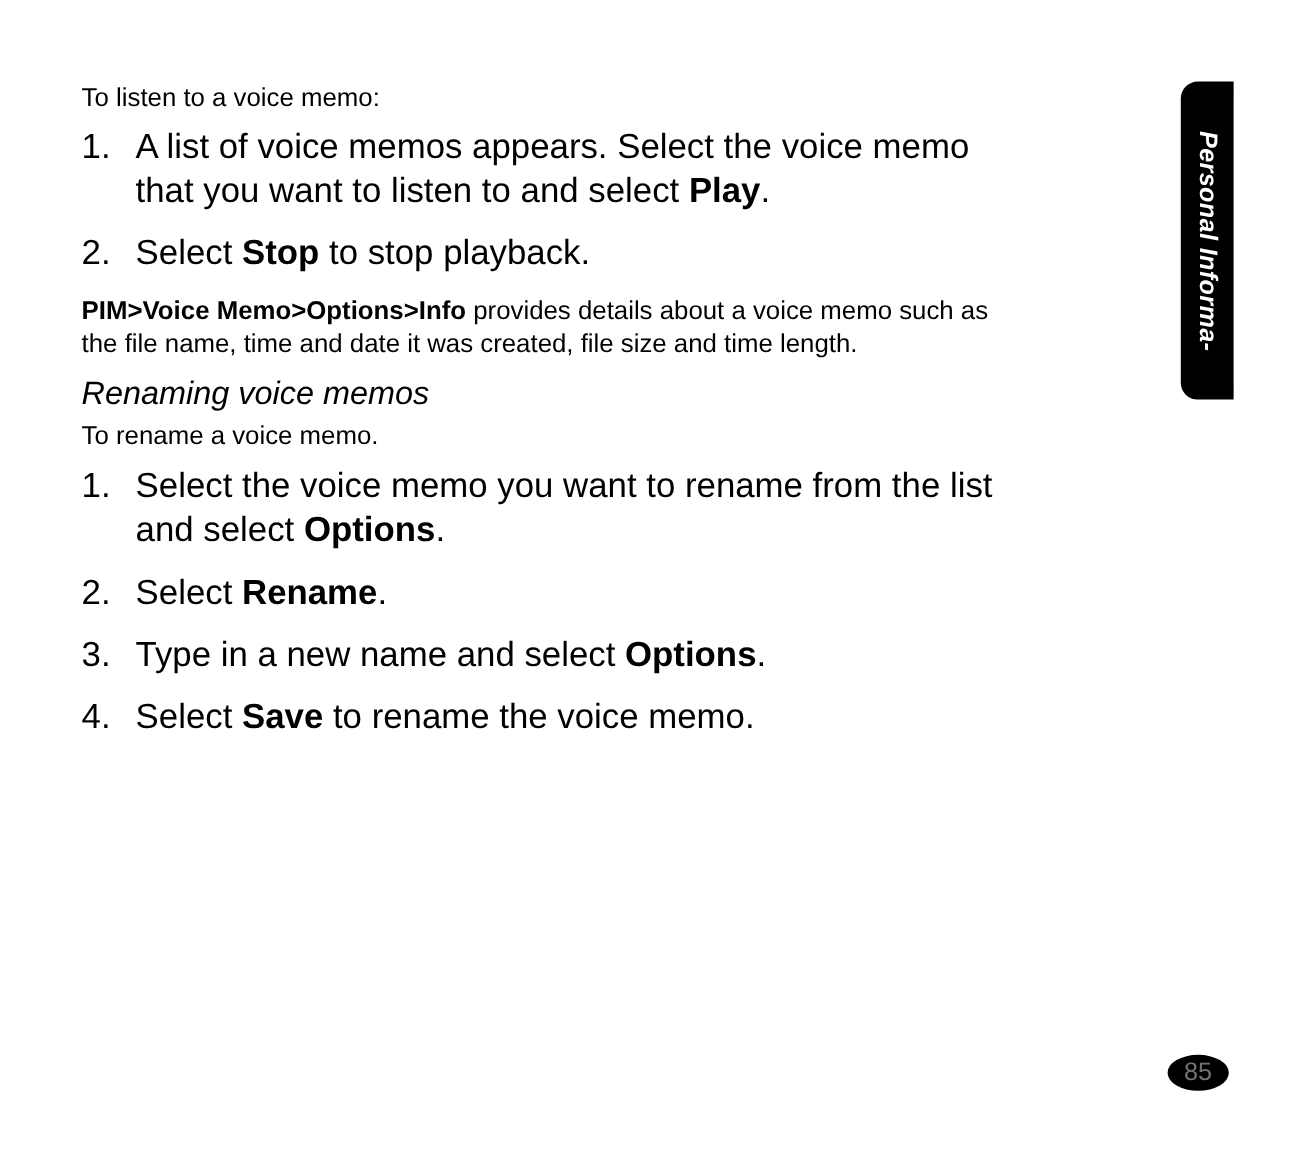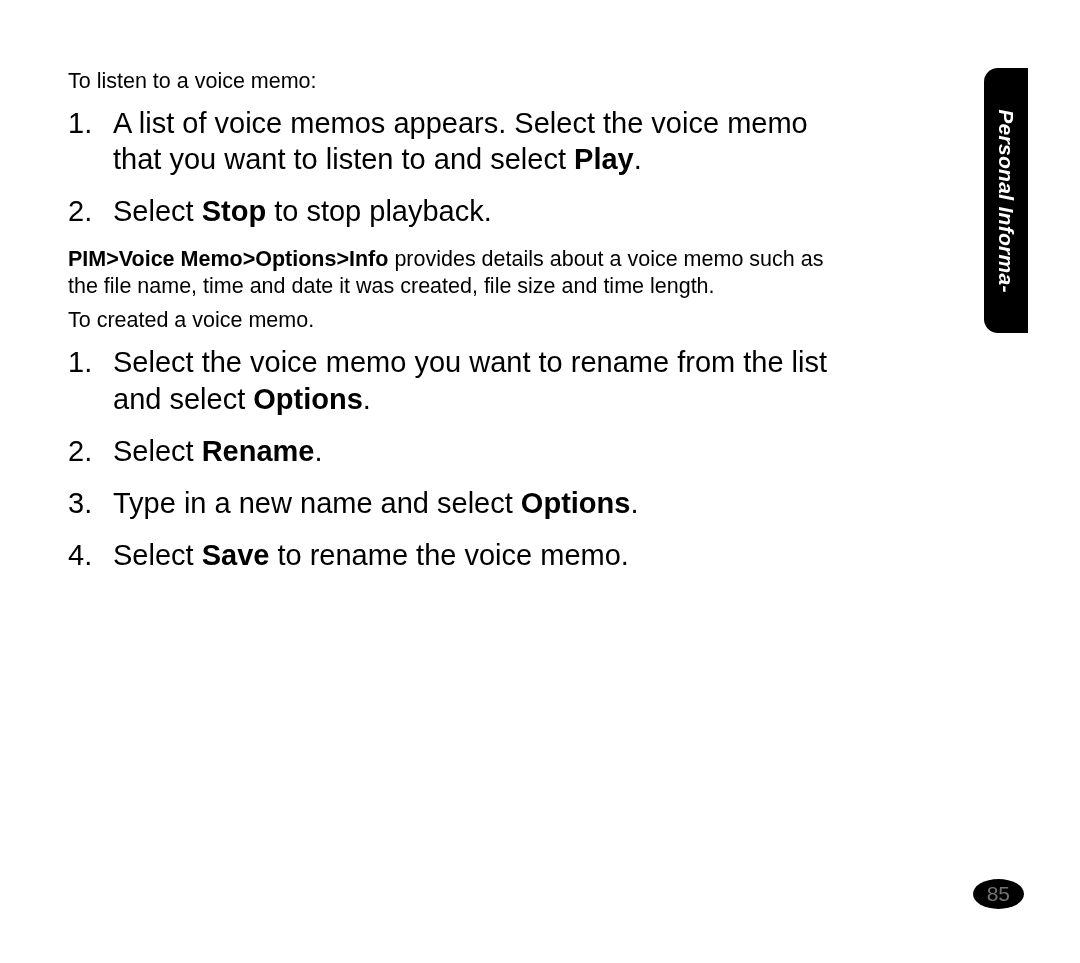--- a/index.html
+++ b/index.html
@@ -107,21 +107,22 @@
 <div class="content">
 
   <p class="intro-text">To listen to a voice memo:</p>
   <ol class="steps">
     <li><span>A list of voice memos appears. Select the voice memo that you want to listen to and select </span><span class="bold">Play</span><span>.</span></li>
     <li><span>Select </span><span class="bold">Stop</span><span> to stop playback.</span></li>
   </ol>
 
   <p class="body-para"><span class="bold">PIM</span><span class="gt">&gt;</span><span class="bold">Voice Memo</span><span class="gt">&gt;</span><span class="bold">Options</span><span class="gt">&gt;</span><span class="bold">Info</span><span> provides details about a voice memo such as the file name, time and date it was created, file size and time length.</span></p>
 
-  <p class="intro-text">To created a voice memo.</p>
+  <h2 class="section-heading">Renaming voice memos</h2>
+  <p class="intro-text">To rename a voice memo.</p>
   <ol class="steps">
     <li><span>Select the voice memo you want to rename from the list and select </span><span class="bold">Options</span><span>.</span></li>
     <li><span>Select </span><span class="bold">Rename</span><span>.</span></li>
     <li><span>Type in a new name and select </span><span class="bold">Options</span><span>.</span></li>
     <li><span>Select </span><span class="bold">Save</span><span> to rename the voice memo.</span></li>
   </ol>
 
 </div>
 
 <div class="side-tab">

